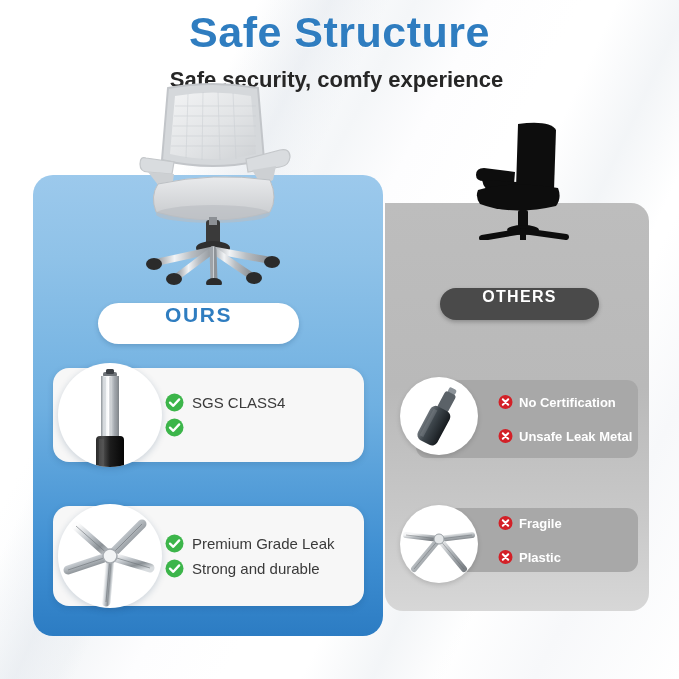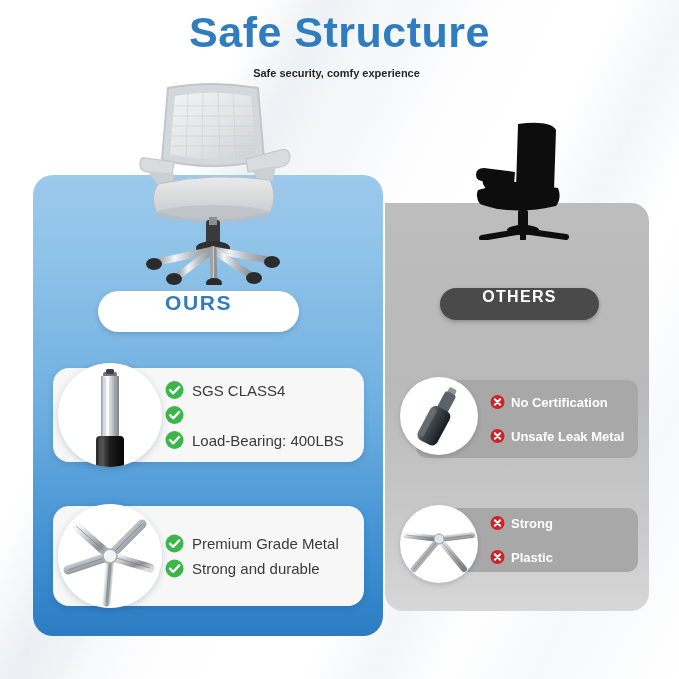--- a/index.html
+++ b/index.html
@@ -49,21 +49,21 @@
   .title {
     margin: 0;
     font-size: 43px;
     font-weight: bold;
     letter-spacing: 0.5px;
     color: #2f7dc0;
     text-shadow: 0 1px 1px rgba(255,255,255,0.9);
   }
   .subtitle {
     margin: 10px 6px 0 0;
-    font-size: 11px;
+    font-size: 22px;
     font-weight: bold;
     color: #262626;
   }
 
   
   .panel-ours {
     position: absolute;
     left: 33px; top: 175px;
     width: 350px; height: 461px;
     border-radius: 20px;
@@ -81,21 +81,21 @@
 
   
   .pill {
     position: absolute;
     display: flex;
     align-items: flex-start;
     justify-content: center;
     z-index: 7;
   }
   .pill-ours {
-    left: 98px; top: 291px;
+    left: 98px; top: 303px;
     width: 201px; height: 41px;
     border-radius: 21px;
     background: #ffffff;
     box-shadow: 0 2px 5px rgba(20,60,100,0.22);
   }
   .pill-ours-text {
     font-size: 21px;
     font-weight: bold;
     letter-spacing: 1.6px;
     color: #2f7dc0;
@@ -137,21 +137,21 @@
   .feature-list {
     position: absolute;
     top: 50%;
     transform: translateY(-50%);
     display: flex;
     flex-direction: column;
   }
   #card-ours-1 .feature-list,
   #card-ours-2 .feature-list { left: 112px; gap: 6px; }
   #card-others-1 .feature-list,
-  #card-others-2 .feature-list { left: 74px; gap: 19px; }
+  #card-others-2 .feature-list { left: 82px; gap: 19px; }
 
   .feature-row {
     display: flex;
     align-items: center;
   }
   #card-ours-1 .feature-row, #card-ours-2 .feature-row { gap: 8px; }
   #card-others-1 .feature-row, #card-others-2 .feature-row { gap: 6px; }
 
   .feature-text-ours {
     font-size: 15px;
@@ -310,44 +310,37 @@
           <path d="M5 9.6 L8.3 12.8 L14.2 6.4" stroke="#ffffff" stroke-width="2.3" fill="none" stroke-linecap="round" stroke-linejoin="round"></path>
         </svg>
         <span class="feature-text-ours">SGS CLASS4</span>
       </div>
       <div class="feature-row">
         <svg class="badge" width="19" height="19" viewBox="0 0 19 19">
           <circle cx="9.5" cy="9.5" r="9" fill="#3cb54a"></circle>
           <path d="M5 9.6 L8.3 12.8 L14.2 6.4" stroke="#ffffff" stroke-width="2.3" fill="none" stroke-linecap="round" stroke-linejoin="round"></path>
         </svg>
       </div>
+    </div>
+  </div>
+
+  <div class="card card-ours" id="card-ours-2">
+    <div class="feature-list">
       <div class="feature-row">
         <svg class="badge" width="19" height="19" viewBox="0 0 19 19">
           <circle cx="9.5" cy="9.5" r="9" fill="#3cb54a"></circle>
           <path d="M5 9.6 L8.3 12.8 L14.2 6.4" stroke="#ffffff" stroke-width="2.3" fill="none" stroke-linecap="round" stroke-linejoin="round"></path>
         </svg>
-        <span class="feature-text-ours">Load-Bearing: 400LBS</span>
-      </div>
-    </div>
-  </div>
-
-  <div class="card card-ours" id="card-ours-2">
-    <div class="feature-list">
+        <span class="feature-text-ours">Premium Grade Leak</span>
+      </div>
       <div class="feature-row">
         <svg class="badge" width="19" height="19" viewBox="0 0 19 19">
           <circle cx="9.5" cy="9.5" r="9" fill="#3cb54a"></circle>
           <path d="M5 9.6 L8.3 12.8 L14.2 6.4" stroke="#ffffff" stroke-width="2.3" fill="none" stroke-linecap="round" stroke-linejoin="round"></path>
         </svg>
-        <span class="feature-text-ours">Premium Grade Metal</span>
-      </div>
-      <div class="feature-row">
-        <svg class="badge" width="19" height="19" viewBox="0 0 19 19">
-          <circle cx="9.5" cy="9.5" r="9" fill="#3cb54a"></circle>
-          <path d="M5 9.6 L8.3 12.8 L14.2 6.4" stroke="#ffffff" stroke-width="2.3" fill="none" stroke-linecap="round" stroke-linejoin="round"></path>
-        </svg>
         <span class="feature-text-ours">Strong and durable</span>
       </div>
     </div>
   </div>
 
   <div class="card card-others" id="card-others-1">
     <div class="feature-list">
       <div class="feature-row">
         <svg class="badge" width="15" height="15" viewBox="0 0 15 15">
           <circle cx="7.5" cy="7.5" r="7" fill="#d32027"></circle>
@@ -365,21 +358,21 @@
     </div>
   </div>
 
   <div class="card card-others" id="card-others-2">
     <div class="feature-list">
       <div class="feature-row">
         <svg class="badge" width="15" height="15" viewBox="0 0 15 15">
           <circle cx="7.5" cy="7.5" r="7" fill="#d32027"></circle>
           <path d="M4.8 4.8 L10.2 10.2 M10.2 4.8 L4.8 10.2" stroke="#ffffff" stroke-width="2" stroke-linecap="round"></path>
         </svg>
-        <span class="feature-text-others">Strong</span>
+        <span class="feature-text-others">Fragile</span>
       </div>
       <div class="feature-row">
         <svg class="badge" width="15" height="15" viewBox="0 0 15 15">
           <circle cx="7.5" cy="7.5" r="7" fill="#d32027"></circle>
           <path d="M4.8 4.8 L10.2 10.2 M10.2 4.8 L4.8 10.2" stroke="#ffffff" stroke-width="2" stroke-linecap="round"></path>
         </svg>
         <span class="feature-text-others">Plastic</span>
       </div>
     </div>
   </div>

